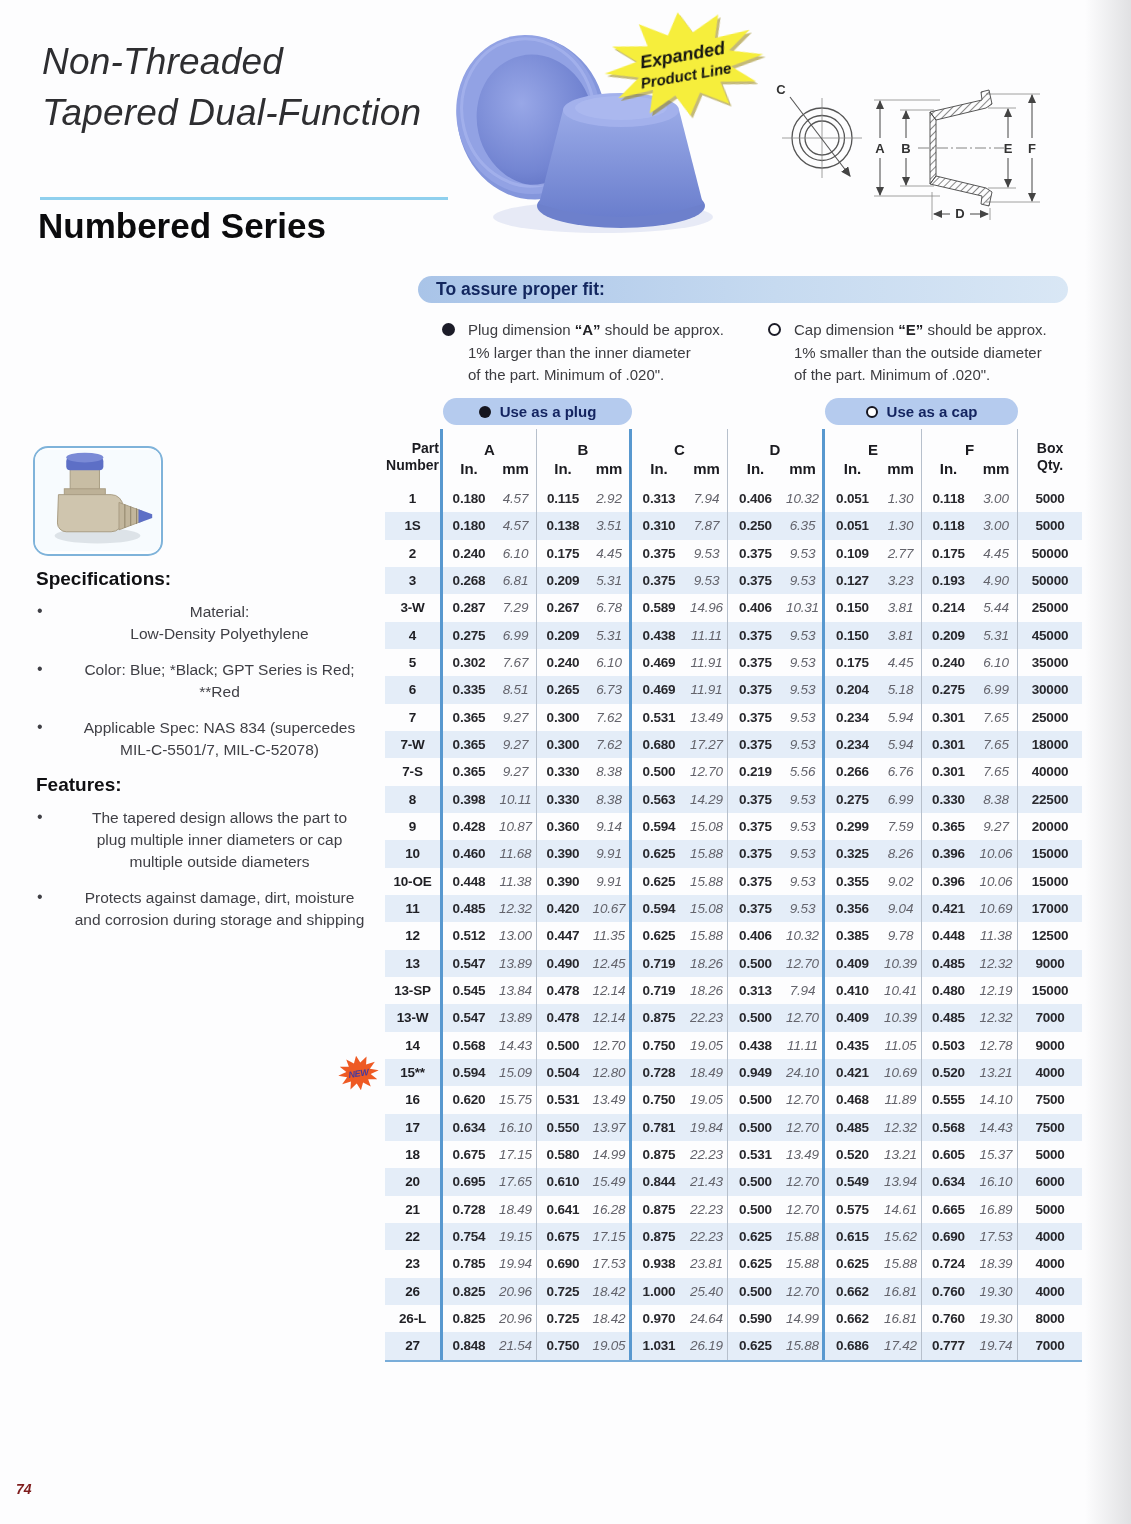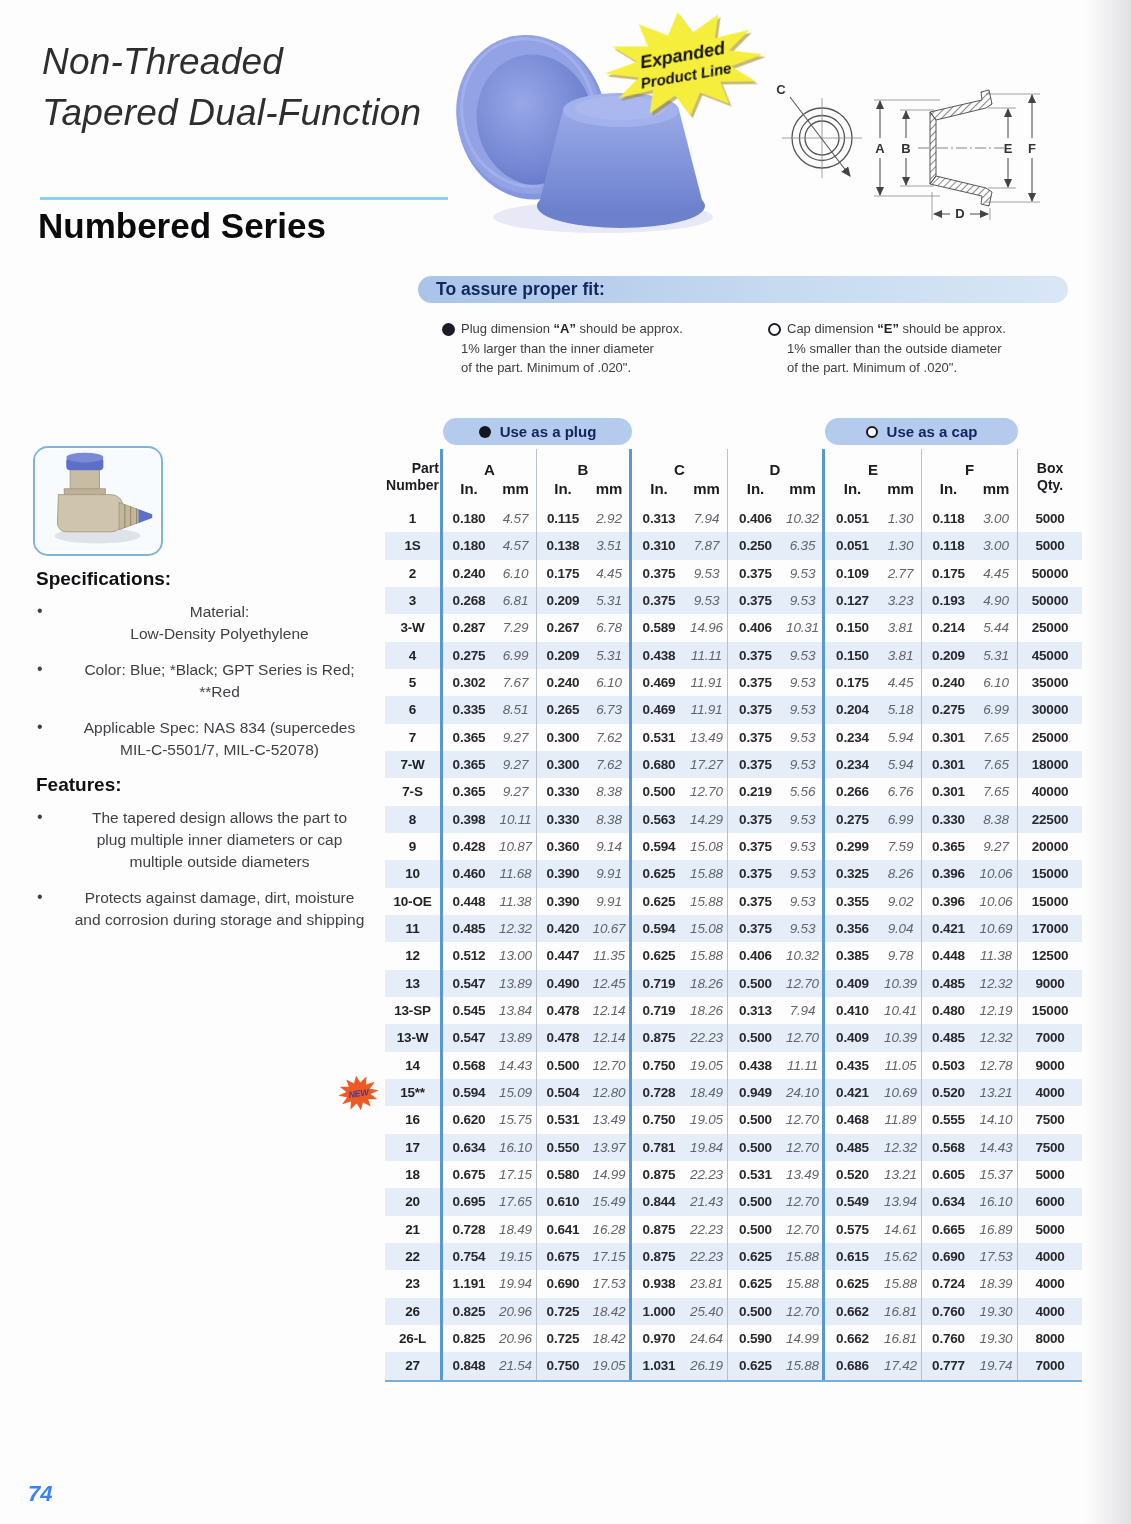--- a/index.html
+++ b/index.html
@@ -23,40 +23,40 @@
       42.2% 21%,50% 0%,57.8% 21%,75% 6.7%,71.2% 28.8%,93.3% 25%,79% 42.2%);}
   .burst-text{position:absolute;inset:0;display:flex;flex-direction:column;align-items:center;
          justify-content:center;transform:rotate(-3deg);color:#141412;font-style:italic;font-weight:800;}
   .burst-l1{font-size:18px;} .burst-l2{font-size:15px;margin-top:1px;}
 
   
   .fit{position:absolute;left:418px;top:276px;width:650px;}
   .fit-bar{height:27px;border-radius:14px;background:linear-gradient(90deg,#a9c4e8,#c6daf0 55%,#d9e7f5);
            color:#12265e;font-weight:700;font-size:17.5px;line-height:27px;padding-left:18px;box-sizing:border-box;}
   .fit-cols{display:flex;gap:30px;margin-top:16px;padding-left:24px;}
-  .fit-item{display:flex;gap:6px;width:296px;font-size:13px;color:#3c3c40;line-height:1.5;}
+  .fit-item{display:flex;gap:13px;width:296px;font-size:15px;color:#3c3c40;line-height:1.5;}
   .mark{width:13px;height:13px;border-radius:50%;margin-top:4px;flex:none;}
   .mark.filled{background:#1c1c28;}
   .mark.open{background:#fff;border:2.2px solid #1c1c28;box-sizing:border-box;}
   .fit-text{white-space:pre-line;}
   .fit-text b{color:#232327;}
 
   
   .side-photo{position:absolute;left:33px;top:446px;width:130px;height:110px;border:2.5px solid #7fb3da;
               border-radius:15px;background:#fff;box-sizing:border-box;overflow:hidden;}
   .specs{position:absolute;left:36px;top:568px;width:350px;}
   .features{position:absolute;left:36px;top:774px;width:350px;}
   .col-h{font-size:19px;font-weight:800;color:#101013;margin:0 0 11px 0;}
   .blist{list-style:none;margin:0;padding:0;text-align:center;}
   .blist li{position:relative;padding-left:17px;font-size:15.5px;color:#3f3f45;line-height:1.42;
             margin-bottom:14px;white-space:pre-line;}
   .blist li::before{content:"•";position:absolute;left:1px;top:-1px;font-size:16px;color:#3f3f45;}
 
   
-  .tablewrap{position:absolute;left:385px;top:418px;width:697px;}
+  .tablewrap{position:absolute;left:385px;top:398px;width:697px;}
   .pills{position:relative;height:31px;}
   .pill{position:absolute;top:0;height:27px;border-radius:14px;background:#b5cbee;display:flex;
         align-items:center;justify-content:center;gap:9px;color:#13235f;font-weight:700;font-size:15px;}
   .pill-plug{left:58px;width:189px;} .pill-cap{left:440px;width:193px;}
   .pdot{width:12px;height:12px;border-radius:50%;}
   .pdot.filled{background:#15151f;}
   .pdot.open{background:#fff;border:2.2px solid #15151f;box-sizing:border-box;}
 
   .grid-row{display:grid;grid-template-columns:58px 52px 42px 52px 43px 54px 42px 55px 42px 55px 42px 53px 43px 64px;}
   .thead{grid-template-rows:30px 26px;}
@@ -77,21 +77,21 @@
   .sB{border-right:3px solid #5898cf;}
   .sG{border-right:1.5px solid #b7c0cc;}
 
   .newbadge{position:absolute;left:-47px;top:50%;width:41px;height:35px;transform:translateY(-50%) rotate(-8deg);
     background:#ee5a24;color:#453a9e;font-size:9px;font-weight:800;font-style:italic;
     display:flex;align-items:center;justify-content:center;
     clip-path:polygon(100% 50%,79% 57.8%,93.3% 75%,71.2% 71.2%,75% 93.3%,57.8% 79%,50% 100%,42.2% 79%,
       25% 93.3%,28.8% 71.2%,6.7% 75%,21% 57.8%,0% 50%,21% 42.2%,6.7% 25%,28.8% 28.8%,25% 6.7%,
       42.2% 21%,50% 0%,57.8% 21%,75% 6.7%,71.2% 28.8%,93.3% 25%,79% 42.2%);}
 
-  .pagenum{position:absolute;left:28px;top:1481px;font-size:22px;font-weight:800;font-style:italic;color:#3b82f6;}
+  .pagenum{position:absolute;left:16px;top:1481px;font-size:14px;font-weight:800;font-style:italic;color:#7f1d1d;}
 
   .photo-main{position:absolute;left:443px;top:14px;width:280px;height:222px;}
   .diagram{position:absolute;left:770px;top:70px;width:282px;height:162px;}
   svg text{font-family:"Liberation Sans",sans-serif;}
 </style>
 </head>
 <body>
 
 <div class="page">
 
@@ -796,21 +796,21 @@
           <div class="c ci">0.615</div>
           <div class="c cm sG">15.62</div>
           <div class="c ci">0.690</div>
           <div class="c cm sG">17.53</div>
           <div class="c box">4000</div>
         </div>
         <div class="trow grid-row">
           <div class="c part sB">
             <span>23</span>
           </div>
-          <div class="c ci">1.191</div>
+          <div class="c ci">0.785</div>
           <div class="c cm sG">19.94</div>
           <div class="c ci">0.690</div>
           <div class="c cm sB">17.53</div>
           <div class="c ci">0.938</div>
           <div class="c cm sG">23.81</div>
           <div class="c ci">0.625</div>
           <div class="c cm sB">15.88</div>
           <div class="c ci">0.625</div>
           <div class="c cm sG">15.88</div>
           <div class="c ci">0.724</div>

